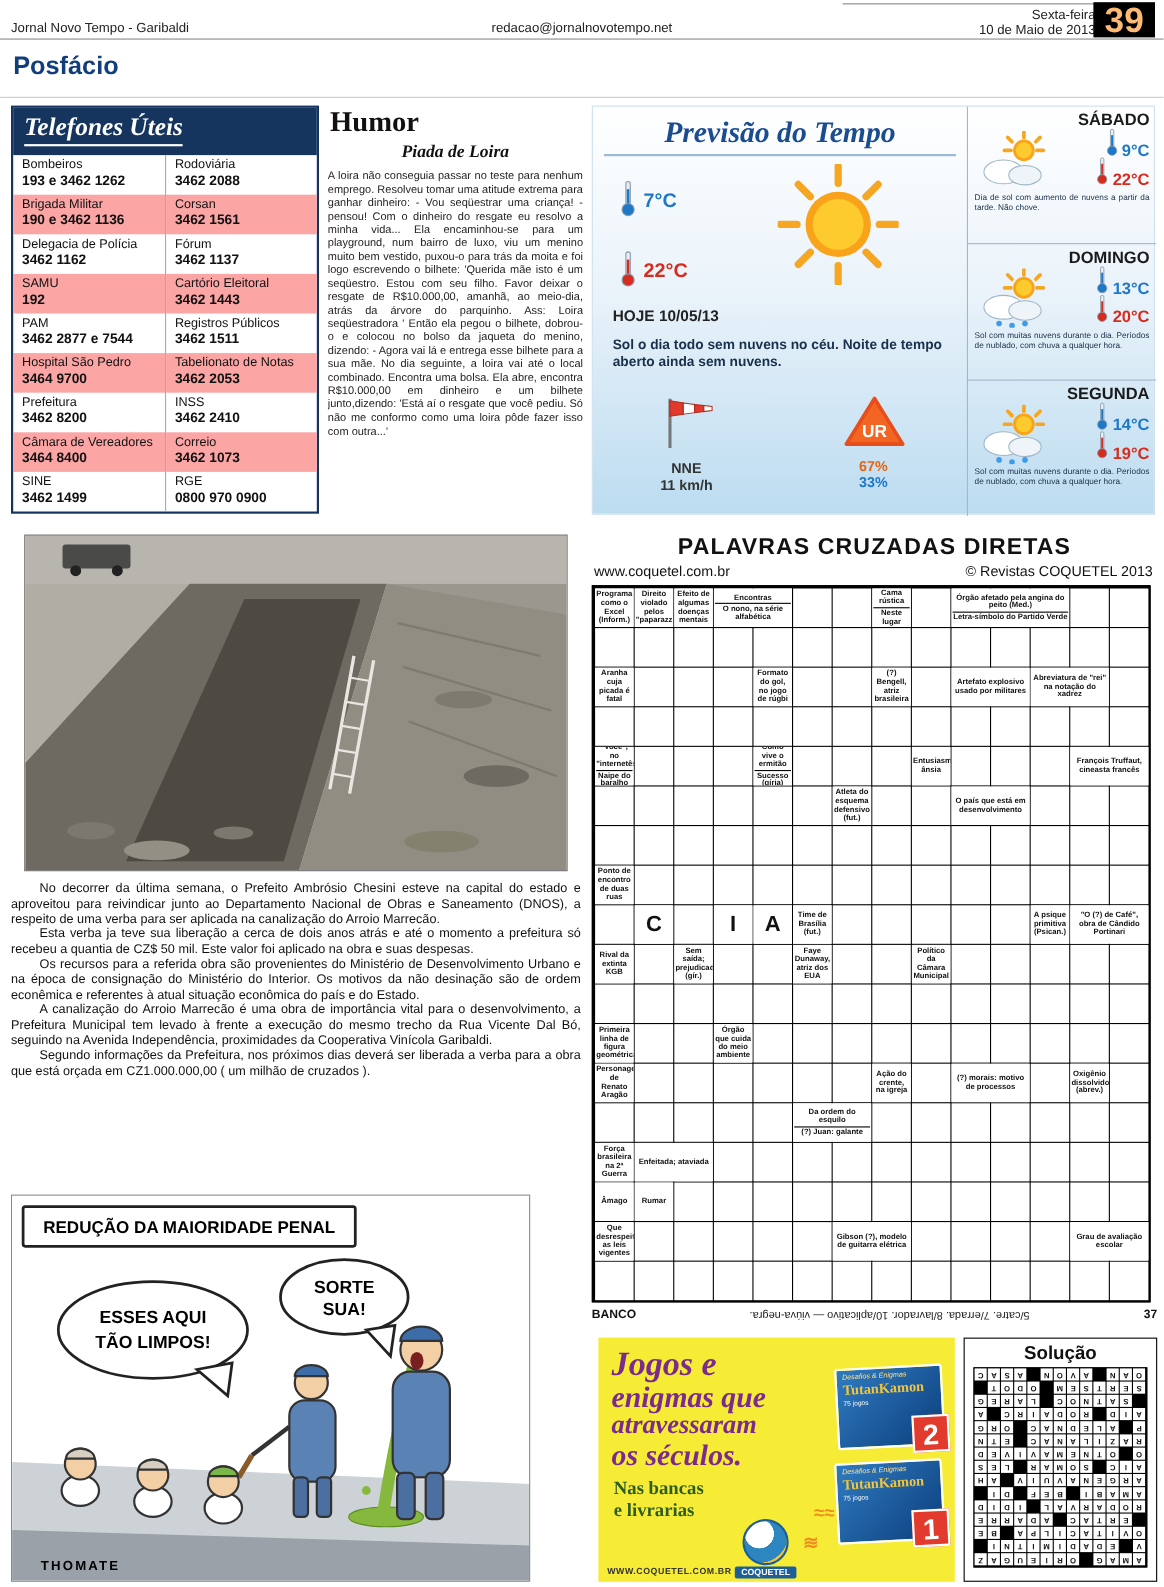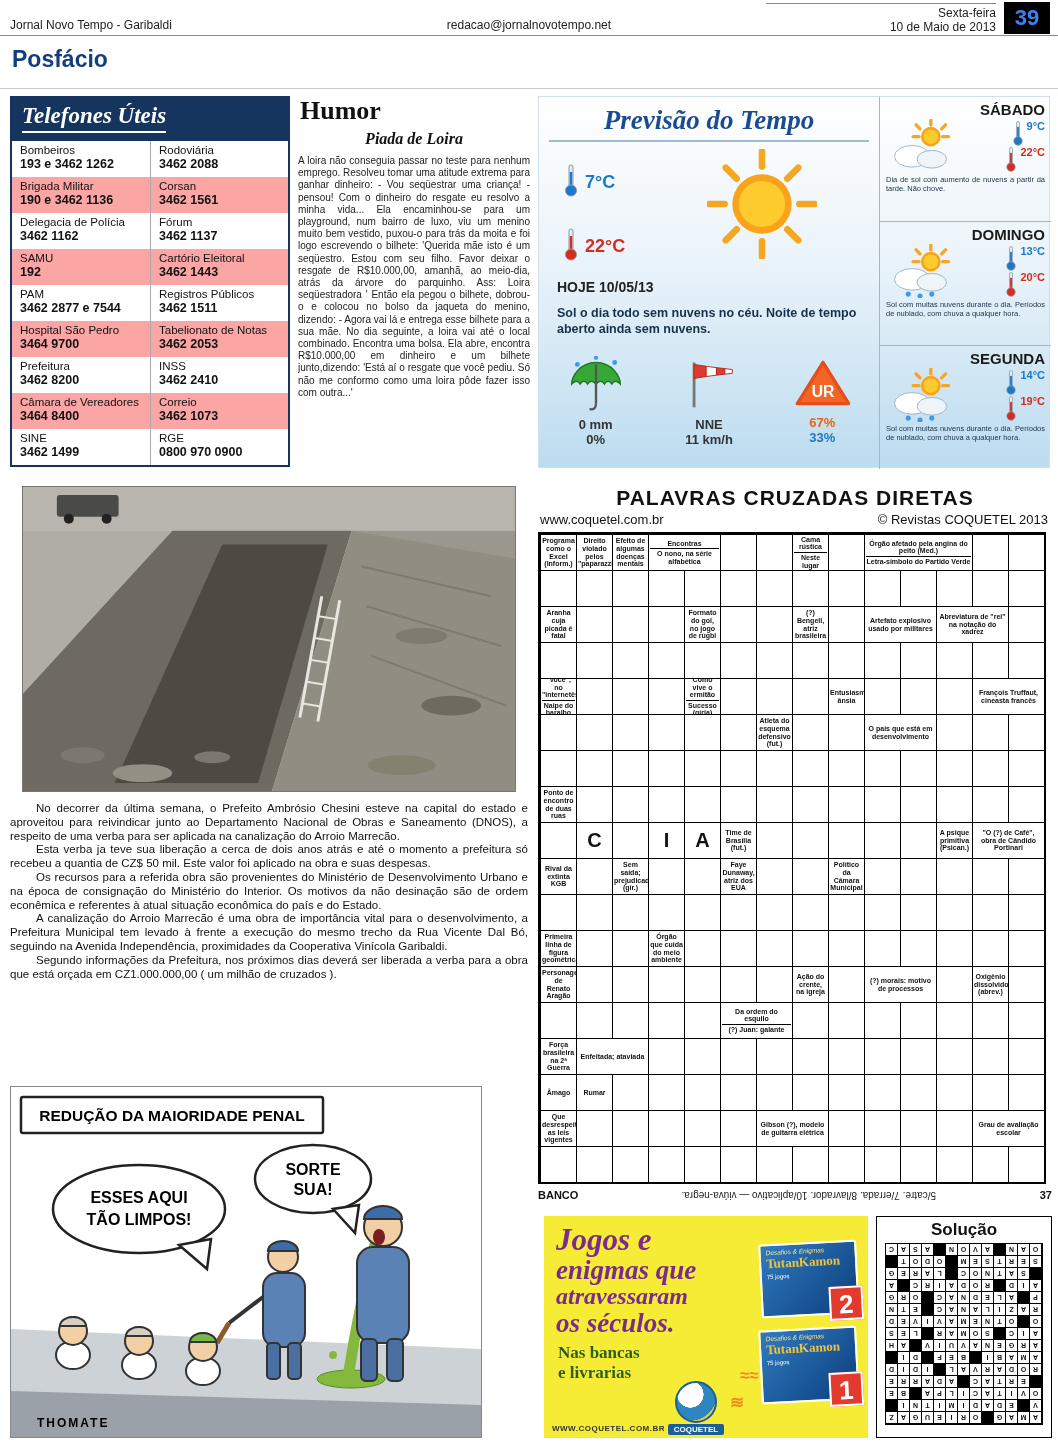--- a/index.html
+++ b/index.html
@@ -7,21 +7,21 @@
   body {
     width:1058px; height:1443px; position:relative; overflow:hidden;
     background:#fff; font-family:"Liberation Sans", sans-serif; color:#111;
   }
 
   
   .header { position:absolute; left:0; top:0; width:1058px; height:36px; border-bottom:1px solid #8a8a8a; }
   .header-left  { position:absolute; left:10px; top:18px; font-size:12px; color:#222; }
   .header-center{ position:absolute; left:0; right:0; top:18px; text-align:center; font-size:12px; color:#222; }
   .header-right { position:absolute; right:62px; top:3px; width:230px; text-align:right; font-size:12px; color:#222; border-top:1px solid #888; padding-top:2px; line-height:14px; }
-  .pagenum { position:absolute; right:8px; top:2px; width:46px; height:32px; background:#000; color:#3b82f6; font-weight:bold; font-size:22px; text-align:center; line-height:32px; }
+  .pagenum { position:absolute; right:8px; top:2px; width:56px; height:32px; background:#000; color:#fdba74; font-weight:bold; font-size:32px; text-align:center; line-height:32px; }
 
   .section-title { position:absolute; left:12px; top:46px; font-size:23px; font-weight:bold; color:#123f7b; }
   .section-rule  { position:absolute; left:0; top:88px; width:1058px; border-top:1px solid #ccc; }
 
   
   .phones { position:absolute; left:10px; top:96px; width:280px; border:2px solid #15355f; background:#fff; }
   .phones-header { background:#15355f; padding:5px 10px 8px; }
   .phones-title { color:#fff; font-family:"Liberation Serif", serif; font-style:italic; font-weight:bold; font-size:23px; display:inline-block; border-bottom:2px solid #fff; padding-bottom:2px; }
   .phones-body { display:flex; }
   .phones-col { width:50%; }
@@ -54,21 +54,21 @@
   .stat-l1, .stat-l2 { font-size:13px; font-weight:bold; color:#333; line-height:15px; }
   .stat-l1.orange { color:#e8650f; } .stat-l2.blue { color:#1d78c8; }
 
   .weather-days { position:absolute; left:340px; top:0; width:172px; height:372px; border-left:1px solid #9fb8cc; }
   .day-card { height:124px; padding:4px 6px 2px; position:relative; }
   .day-card + .day-card { border-top:1px solid #9fb8cc; }
   .day-name { text-align:right; font-weight:bold; font-size:15px; color:#1a1a1a; }
   .day-mid { display:flex; justify-content:space-between; align-items:center; height:56px; }
   .day-icon { width:70px; height:54px; }
   .day-temps { text-align:right; }
-  .day-temp { display:flex; align-items:flex-start; justify-content:flex-end; gap:3px; font-weight:bold; font-size:11px; height:26px; }
+  .day-temp { display:flex; align-items:flex-end; justify-content:flex-end; gap:3px; font-weight:bold; font-size:15px; height:26px; }
   .day-temp.cold { color:#1d78c8; } .day-temp.hot { color:#d42c1f; }
   .day-desc { font-size:7.5px; color:#20364c; text-align:justify; line-height:8.6px; margin-top:2px; }
 
   
   .article { position:absolute; left:10px; top:486px; width:518px; }
   .article-title { text-align:center; font-family:"Liberation Serif", serif; font-style:italic; font-weight:bold; font-size:17px; margin:0 0 8px; }
   .article-photo { display:block; width:494px; height:306px; margin:0 auto; border:1px solid #777; background:#cfcdc6; }
   .article-body { margin-top:10px; font-size:11.5px; line-height:13.8px; text-align:justify; color:#111; max-height:246px; overflow:hidden; }
   .article-body p { margin:0; text-indent:26px; }
 
@@ -255,32 +255,20 @@
             <line x1="73" y1="73" x2="83" y2="83"></line>
             <line x1="17" y1="83" x2="27" y2="73"></line>
             <line x1="73" y1="27" x2="83" y2="17"></line>
           </g>
           <circle cx="50" cy="50" r="27" fill="#F9A31A"></circle>
           <circle cx="50" cy="50" r="21" fill="#FDCB2D"></circle>
         </svg></div>
     <div class="today-date">HOJE 10/05/13</div>
     <div class="today-desc">Sol o dia todo sem nuvens no céu. Noite de tempo aberto ainda sem nuvens.</div>
     <div class="stats">
-      <div class="stat">
-        <span class="stat-icon"><svg width="56" height="58" viewBox="0 0 60 62">
-              <circle cx="10" cy="10" r="2.6" fill="#3D9BE9"></circle>
-              <circle cx="50" cy="8" r="2.6" fill="#3D9BE9"></circle>
-              <circle cx="30" cy="3" r="2.3" fill="#3D9BE9"></circle>
-              <path d="M30 8 C 12 8 4 24 4 31 Q 9 25 13 31 Q 17 25 21 31 Q 25 25 30 31 Q 35 25 39 31 Q 43 25 47 31 Q 51 25 56 31 C 56 24 48 8 30 8 Z" fill="#37A837" stroke="#1d7a1d" stroke-width="1.5"></path>
-              <line x1="30" y1="10" x2="30" y2="52" stroke="#555" stroke-width="2.5"></line>
-              <path d="M30 52 q0 7 -7 6" stroke="#555" stroke-width="2.5" fill="none"></path>
-            </svg></span>
-        <div class="stat-l1">0 mm</div>
-        <div class="stat-l2">0%</div>
-      </div>
       <div class="stat">
         <span class="stat-icon"><svg width="56" height="58" viewBox="0 0 60 62">
               <line x1="14" y1="8" x2="14" y2="56" stroke="#777" stroke-width="3"></line>
               <polygon points="14,10 27,12 27,23 14,25" fill="#e03a2c" stroke="#b02a1e"></polygon>
               <polygon points="27,12 38,13.5 38,21.5 27,23" fill="#fff" stroke="#b02a1e"></polygon>
               <polygon points="38,13.5 47,14.5 47,20.5 38,21.5" fill="#e03a2c" stroke="#b02a1e"></polygon>
               <polygon points="47,14.5 55,15.5 55,19.5 47,20.5" fill="#fff" stroke="#b02a1e"></polygon>
             </svg></span>
         <div class="stat-l1">NNE</div>
         <div class="stat-l2">11 km/h</div>

